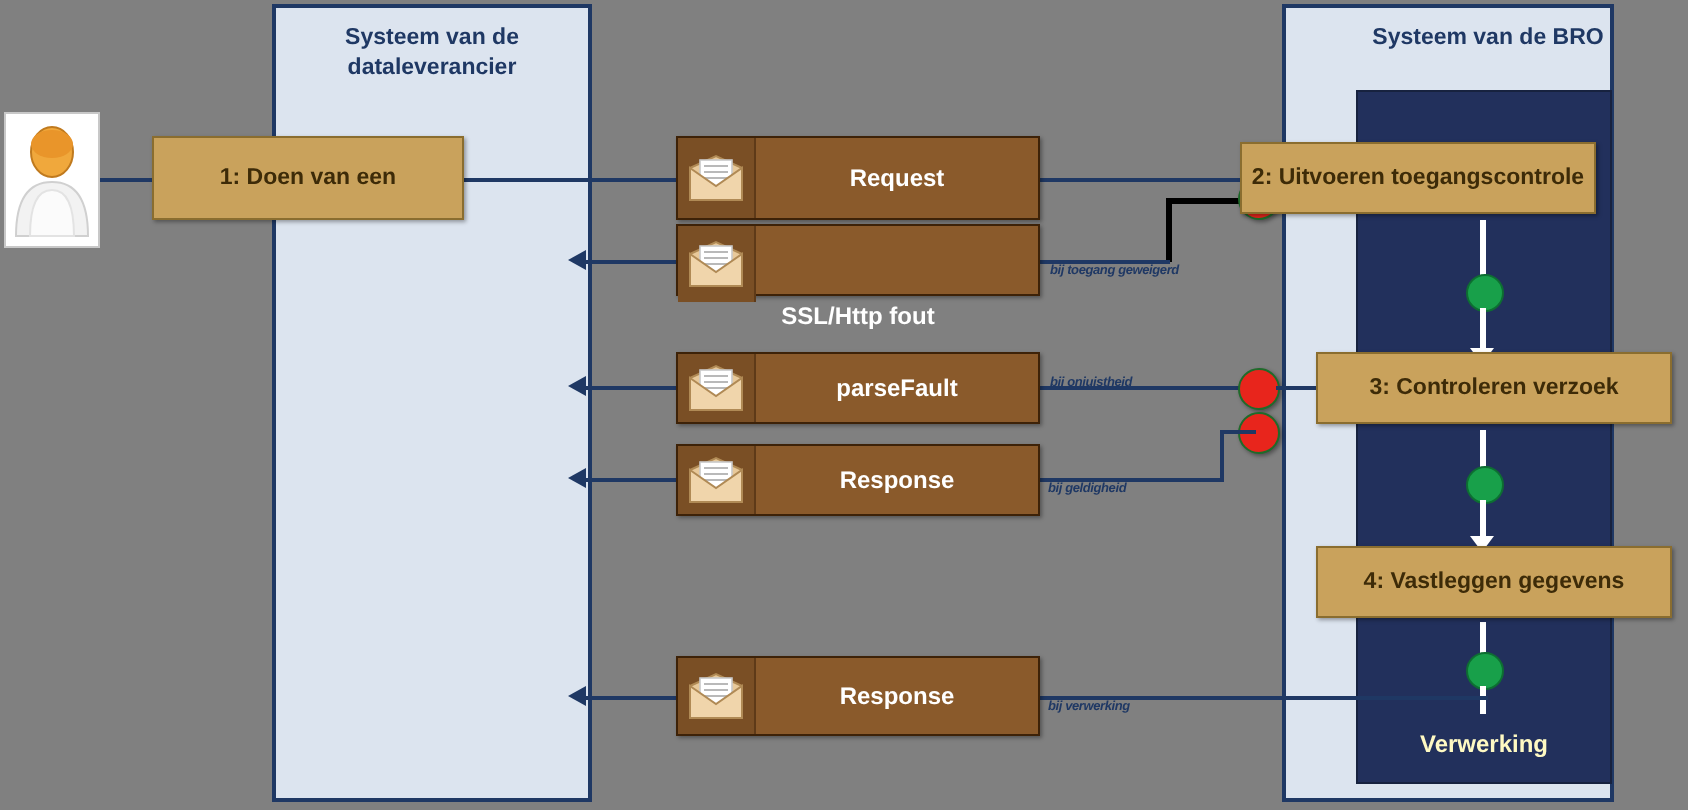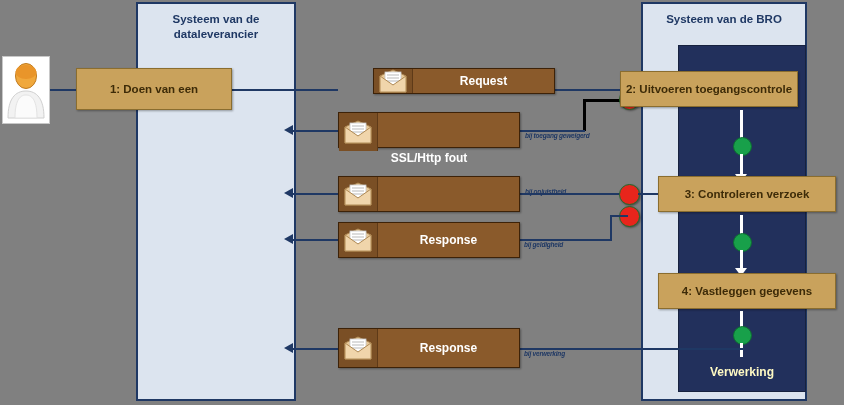--- a/index.html
+++ b/index.html
@@ -161,21 +161,21 @@
 <div class="stage">
 
   <div class="lane" style="left:136px;top:2px;width:160px;height:399px;">
     <div class="lane-title" style="top:8px;">
       <div>Systeem van de</div>
       <div>dataleverancier</div>
     </div>
   </div>
 
   <div class="lane" style="left:641px;top:2px;width:166px;height:399px;">
-    <div class="lane-title" style="top:8px;">Systeem van de BRO</div>
+    <div class="lane-title" style="top:8px;margin-left:20px;">Systeem van de BRO</div>
   </div>
 
   <div class="band" style="left:678px;top:45px;width:128px;height:347px;">
   </div>
   <div class="band-label" style="left:678px;top:365px;width:128px;">Verwerking</div>
 
   <div class="band-line" style="left:740px;top:110px;height:30px;"></div>
   <div class="greendot" style="left:733px;top:137px;"></div>
   <div class="band-line" style="left:740px;top:154px;height:22px;"></div>
   <div class="band-arrow" style="left:735px;top:174px;"></div>
@@ -243,21 +243,21 @@
   </div>
 
   <div class="proc" style="left:658px;top:176px;width:178px;height:36px;">
     <span>3:  Controleren verzoek</span>
   </div>
 
   <div class="proc" style="left:658px;top:273px;width:178px;height:36px;">
     <span>4: Vastleggen gegevens</span>
   </div>
 
-  <div class="msg" style="left:338px;top:68px;width:182px;height:26px;margin-left:35px;">
+  <div class="msg" style="left:338px;top:68px;width:182px;height:42px;">
     <div class="msg-icon">
       <svg width="28" height="24" viewBox="0 0 28 24">
         <path d="M1 7 L14 1 L27 7 L27 23 L1 23 Z" fill="#e8c99a" stroke="#b08a55" stroke-width="1"></path>
         <rect x="6" y="3" width="16" height="13" fill="#ffffff" stroke="#c9c9c9" stroke-width=".8"></rect>
         <line x1="8" y1="6" x2="20" y2="6" stroke="#b9b9b9" stroke-width="1"></line>
         <line x1="8" y1="9" x2="20" y2="9" stroke="#b9b9b9" stroke-width="1"></line>
         <line x1="8" y1="12" x2="20" y2="12" stroke="#b9b9b9" stroke-width="1"></line>
         <path d="M1 7 L14 16 L27 7 L27 23 L1 23 Z" fill="#f0d5ab" stroke="#b08a55" stroke-width="1"></path>
       </svg>
     </div>
@@ -282,20 +282,21 @@
     <div class="msg-icon">
       <svg width="28" height="24" viewBox="0 0 28 24">
         <path d="M1 7 L14 1 L27 7 L27 23 L1 23 Z" fill="#e8c99a" stroke="#b08a55" stroke-width="1"></path>
         <rect x="6" y="3" width="16" height="13" fill="#ffffff" stroke="#c9c9c9" stroke-width=".8"></rect>
         <line x1="8" y1="6" x2="20" y2="6" stroke="#b9b9b9" stroke-width="1"></line>
         <line x1="8" y1="9" x2="20" y2="9" stroke="#b9b9b9" stroke-width="1"></line>
         <line x1="8" y1="12" x2="20" y2="12" stroke="#b9b9b9" stroke-width="1"></line>
         <path d="M1 7 L14 16 L27 7 L27 23 L1 23 Z" fill="#f0d5ab" stroke="#b08a55" stroke-width="1"></path>
       </svg>
     </div>
+    <div class="msg-label">parseFault</div>
   </div>
 
   <div class="msg" style="left:338px;top:222px;width:182px;height:36px;">
     <div class="msg-icon">
       <svg width="28" height="24" viewBox="0 0 28 24">
         <path d="M1 7 L14 1 L27 7 L27 23 L1 23 Z" fill="#e8c99a" stroke="#b08a55" stroke-width="1"></path>
         <rect x="6" y="3" width="16" height="13" fill="#ffffff" stroke="#c9c9c9" stroke-width=".8"></rect>
         <line x1="8" y1="6" x2="20" y2="6" stroke="#b9b9b9" stroke-width="1"></line>
         <line x1="8" y1="9" x2="20" y2="9" stroke="#b9b9b9" stroke-width="1"></line>
         <line x1="8" y1="12" x2="20" y2="12" stroke="#b9b9b9" stroke-width="1"></line>

